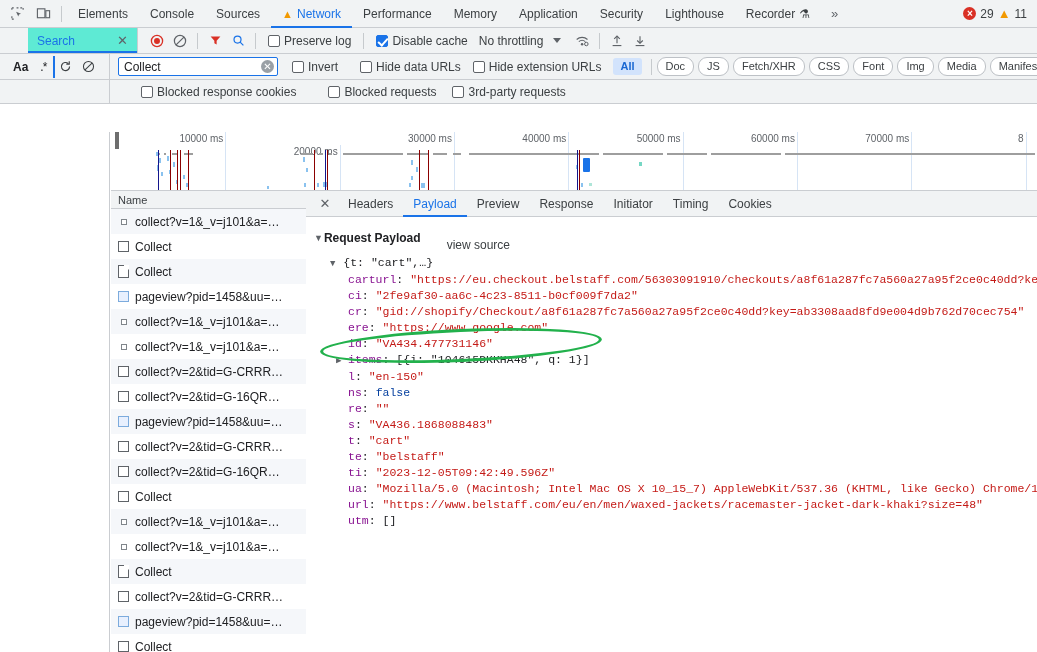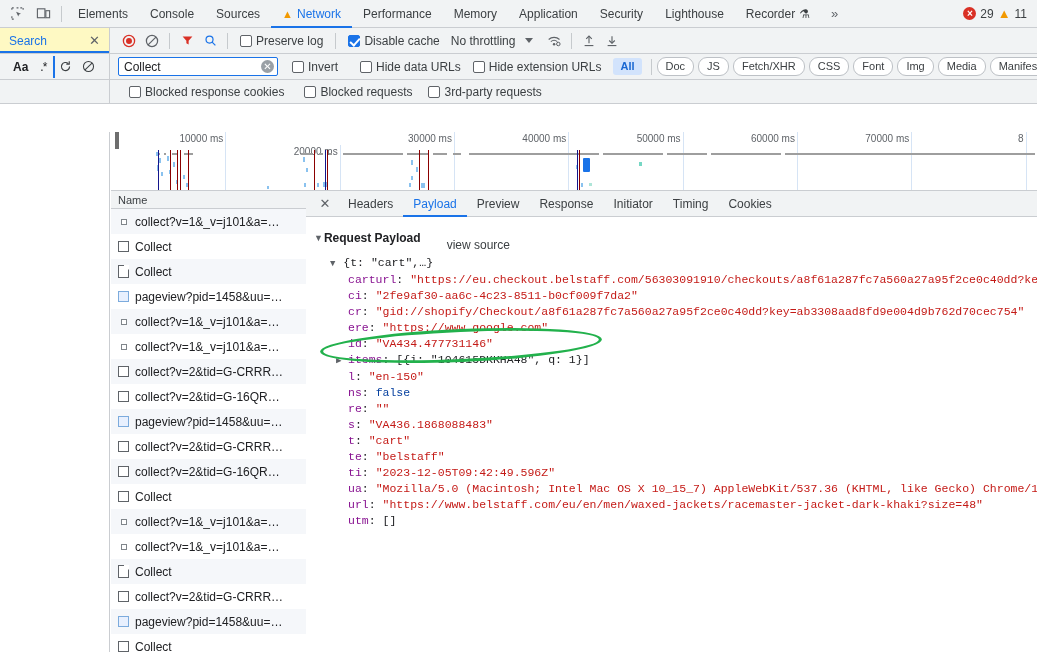--- a/index.html
+++ b/index.html
@@ -34,22 +34,22 @@
   .chev2 { padding: 0 10px; color: #5f6368; font-size: 13px; cursor: pointer; letter-spacing: -1px; }
   .errgrp { margin-left: auto; display: flex; align-items: center; gap: 4px; padding-right: 10px; font-size: 12px; color: #3c4043; }
   .err-dot { width: 13px; height: 13px; border-radius: 50%; background: #d93025; color: #fff;
              font-size: 10px; line-height: 13px; text-align: center; font-weight: bold; }
   .warn-dot { color: #f29900; font-size: 13px; }
 
   
   .row2 { display: flex; height: 26px; background: #f1f3f4; border-bottom: 1px solid #cacdd1; }
   .search-tab {
     width: 110px; min-width: 110px; display: flex; align-items: center; justify-content: space-between;
-    padding: 0 9px; background: #fef9c3; border-right: 1px solid #cacdd1;
-    box-shadow: inset 0 -2px 0 #1a73e8; color: #1a73e8; font-size: 12px; cursor: pointer;
+    padding: 0 9px; background: #5eead4; border-right: 1px solid #cacdd1;
+    box-shadow: inset 0 -2px 0 #1a73e8; color: #1a73e8; font-size: 12px; cursor: pointer; margin-left: 28px;
   }
   .search-tab .x { color: #5f6368; font-size: 13px; }
   .nettool { display: flex; align-items: center; gap: 1px; padding-left: 8px; flex: 1; }
   .ic-btn { width: 22px; height: 22px; display: flex; align-items: center; justify-content: center; cursor: pointer; }
   .cbx-item { display: flex; align-items: center; gap: 4px; font-size: 12px; color: #3c4043; margin: 0 6px; cursor: pointer; white-space: nowrap; }
   .cbx {
     width: 12px; height: 12px; border: 1px solid #5f6368; border-radius: 2px;
     background: #fff; flex: none; position: relative;
   }
   .cbx.on { background: #1a73e8; border-color: #1a73e8; }
@@ -364,21 +364,21 @@
         <div class="pill">Font</div>
         <div class="pill">Img</div>
         <div class="pill">Media</div>
         <div class="pill">Manifest</div>
       </div>
   </div>
 
   <div class="row4">
     <div class="row4-left"></div>
     <div class="row4-items" id="extra-filters">
-        <div class="cbx-item" style="margin: 4px;">
+        <div class="cbx-item" style="margin: 16px;">
           <span class="cbx"></span>
           <span>Blocked response cookies</span>
         </div>
         <div class="cbx-item" style="margin: 0px; align-items: center;">
           <span class="cbx"></span>
           <span>Blocked requests</span>
         </div>
         <div class="cbx-item" style="margin: 0px;">
           <span class="cbx"></span>
           <span>3rd-party requests</span>

